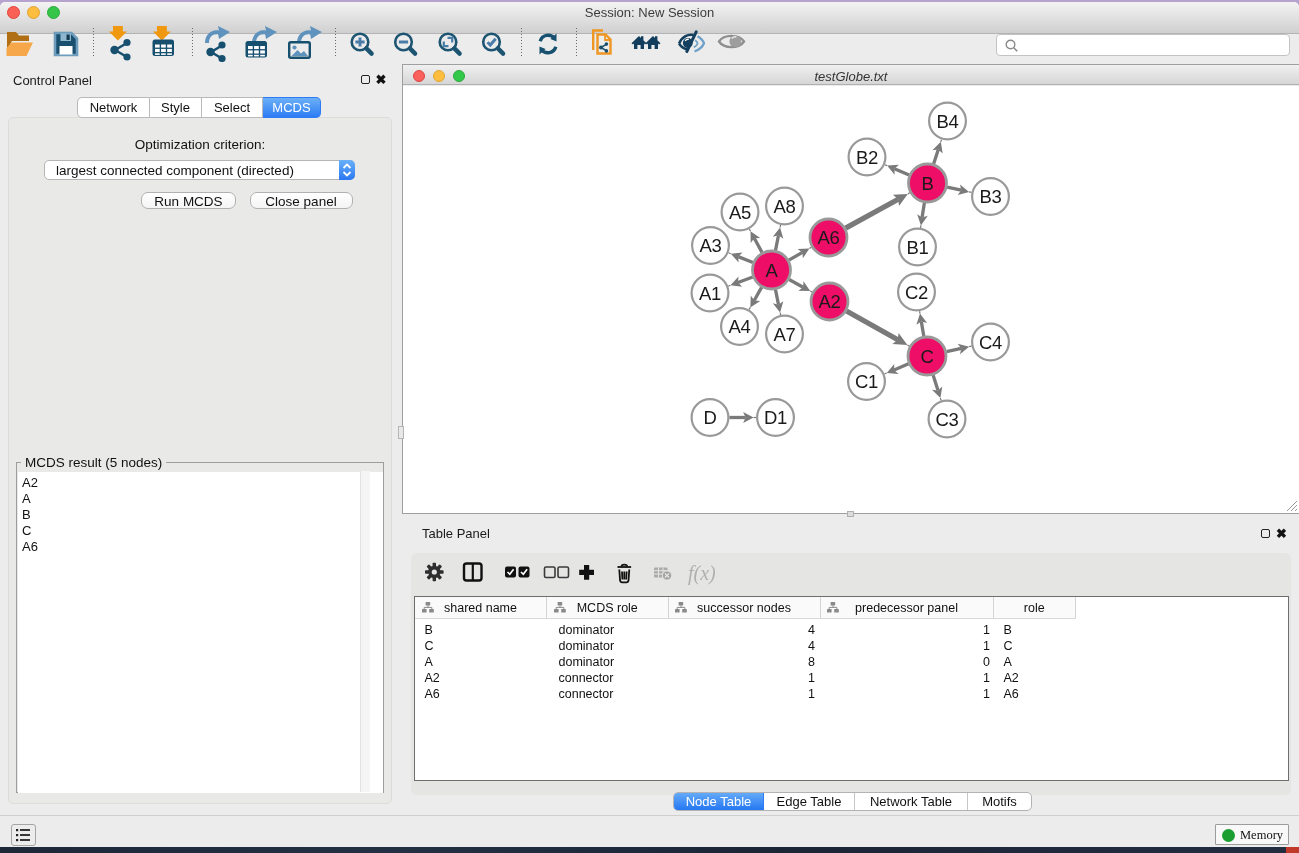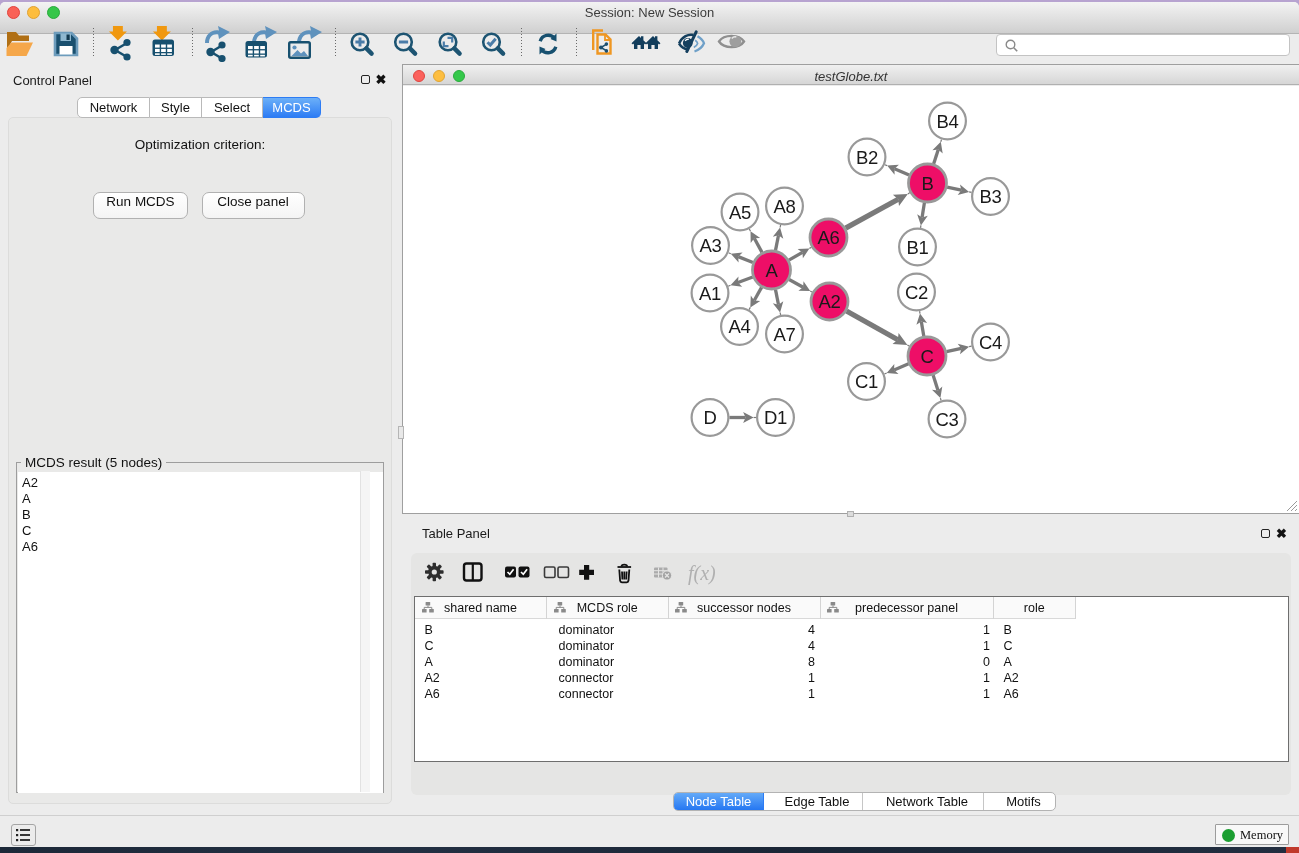--- a/index.html
+++ b/index.html
@@ -19,46 +19,46 @@
 #cp-tabs { position:absolute; left:77px; top:95px; height:21px; display:flex; font-size:13px; }
 .cptab { background:#fff; border:1px solid #b9b9b9; border-left:none; color:#111; display:flex; align-items:center; justify-content:center; }
 #tab-network { border-left:1px solid #b9b9b9; border-radius:5px 0 0 5px; width:73px; }
 #tab-style { width:52px; }
 #tab-select { width:61px; }
 #tab-mcds { width:58px; border-radius:0 5px 5px 0; background:linear-gradient(#6cb0f8,#2d7cf4); color:#fff; border-color:#2d7cf4; }
 #opt-label { position:absolute; left:8px; top:135px; width:384px; text-align:center; font-size:13.5px; color:#111; }
 #dropdown { position:absolute; left:44px; top:158px; width:311px; height:20px; background:#fff; border:1px solid #b5b5b5; border-radius:5px; font-size:13.5px; color:#111; }
 #dropdown span.txt { position:absolute; left:11px; top:2px; }
 #dd-btn { position:absolute; right:-1px; top:-1px; width:16px; height:20px; border-radius:0 5px 5px 0; background:linear-gradient(#6ab1f9,#2a78f3); }
-.btn { position:absolute; height:27px; background:linear-gradient(#ffffff,#f4f4f4); border:1px solid #b1b1b1; border-radius:7px; font-size:13.5px; color:#111; text-align:center; line-height:17px; }
+.btn { position:absolute; height:17px; background:linear-gradient(#ffffff,#f4f4f4); border:1px solid #b1b1b1; border-radius:7px; font-size:13.5px; color:#111; text-align:center; line-height:17px;margin-left:48px; }
 
 #gb { position:absolute; left:16px; top:460px; width:368px; height:331px; border:1px solid #9d9d9d; }
 #gb-label { position:absolute; left:21px; top:452.5px; background:#e9e9e8; padding:0 4px; font-size:13.5px; color:#111; }
 #gb-list { position:absolute; left:1px; top:8.5px; padding-top:3px; width:365px; height:321px; background:#fff; font-size:13px; color:#111; }
 #gb-list div { padding-left:4px; height:16px; line-height:16px; }
 #gb-scroll { position:absolute; right:13px; top:8px; width:10px; height:321px; background:#f5f5f5; border-left:1px solid #e2e2e2; }
 
 #statusbar { position:absolute; left:0; top:813px; width:1299px; height:32px; background:#ececec; border-top:1px solid #cfcfcf;font-family:Liberation Serif, serif; }
 #listbtn { position:absolute; left:11px; top:8px; width:25px; height:22px; background:#ececec; border:1px solid #a5a5a5; border-radius:3px; }
 #membtn { position:absolute; right:10px; top:8px; width:74px; height:21px; background:#f8f8f8; border:1px solid #9c9c9c; border-radius:1px; font-size:12.5px; color:#111; }
 
 #netwin { position:absolute; left:402px; top:62px; width:897px; height:450px; background:#ececec; border:1px solid #9f9f9f; border-right:none; }
 #nw-title { position:absolute; left:0; top:0; width:100%; height:20px; background:linear-gradient(#f0f0f0,#d6d6d6); border-bottom:1px solid #b0b0b0;font-style:italic; }
 .tl2 { position:absolute; top:4.5px; width:12px; height:12px; border-radius:50%; }
 #nw-titletext { position:absolute; top:4px; width:100%; text-align:center; font-size:13px; color:#333; }
 #nw-canvas { position:absolute; left:0px; top:21px; width:896px; height:427px; background:#fff; }
 
 #tp-title { position:absolute; left:422px; top:523.5px; font-size:13px; color:#1a1a1a; }
 #tp-panel { position:absolute; left:411px; top:551px; width:880px; height:242px; background:#e5e5e4; border-radius:6px; }
-#tp-table { position:absolute; left:414px; top:594px; width:875px; height:166px; background:#fff; border:1px solid #6e6e6e;padding-left:20px; }
+#tp-table { position:absolute; left:414px; top:594px; width:875px; height:185px; background:#fff; border:1px solid #6e6e6e;padding-left:20px; }
 .th-row { position:absolute; left:0; top:0; height:22px; background:#fafafa; border-bottom:1px solid #d9d9d9; }
 .thcell { position:absolute; top:0; height:22px; border-right:1px solid #d4d4d4; font-size:12.5px; color:#111; text-align:center; line-height:22px; }
 .tr-text { position:absolute; font-size:12.5px; color:#111; height:16px; line-height:16px; }
 
-#tp-tabs { position:absolute; left:673px; top:790px; height:19px; display:flex; font-size:13px; background:#fff; border:1px solid #b3b3b3; border-radius:5px;gap:8px; }
+#tp-tabs { position:absolute; left:673px; top:790px; height:19px; display:flex; font-size:13px; background:#fff; border:1px solid #b3b3b3; border-radius:5px; }
 .tptab { display:flex; align-items:center; justify-content:center; color:#111; border-right:1px solid #c6c6c6; }
 #tpt-node { width:90px; background:linear-gradient(#64aaf8,#2577f2); color:#fff; border-radius:4px 0 0 4px; border-right:1px solid #2d7cf4; }
 #tpt-edge { width:91px; }
 #tpt-net { width:113px; }
 #tpt-motifs { width:63px; border-right:none; border-radius:0 4px 4px 0; }
 </style>
 </head>
 <body>
 <div id="win">
   <div id="titlebar">
@@ -226,20 +226,29 @@
   <div class="paneicon-sq" style="left:361px; top:73px;"></div>
   <div style="position:absolute; left:375.5px; top:70px; font-size:13px; font-weight:bold; color:#111;">✖</div>
   <div id="cp-panel"></div>
   <div id="cp-tabs">
     <div class="cptab" id="tab-network">Network</div>
     <div class="cptab" id="tab-style">Style</div>
     <div class="cptab" id="tab-select">Select</div>
     <div class="cptab" id="tab-mcds">MCDS</div>
   </div>
   <div id="opt-label">Optimization criterion:</div>
+  <div id="dropdown">
+    <span class="txt">largest connected component (directed)</span>
+    <div id="dd-btn">
+      <svg width="16" height="20" viewBox="0 0 16 20">
+        <polyline points="4.5,8 8,4.5 11.5,8" fill="none" stroke="#fff" stroke-width="1.8"></polyline>
+        <polyline points="4.5,12 8,15.5 11.5,12" fill="none" stroke="#fff" stroke-width="1.8"></polyline>
+      </svg>
+    </div>
+  </div>
   <div class="btn" style="left:93px; top:190px; width:95px;">Run MCDS</div>
   <div class="btn" style="left:201.5px; top:190px; width:103px;">Close panel</div>
   <div id="gb">
     <div id="gb-list">
       <div>A2</div>
         <div>A</div>
         <div>B</div>
         <div>C</div>
         <div>A6</div>
     </div>

